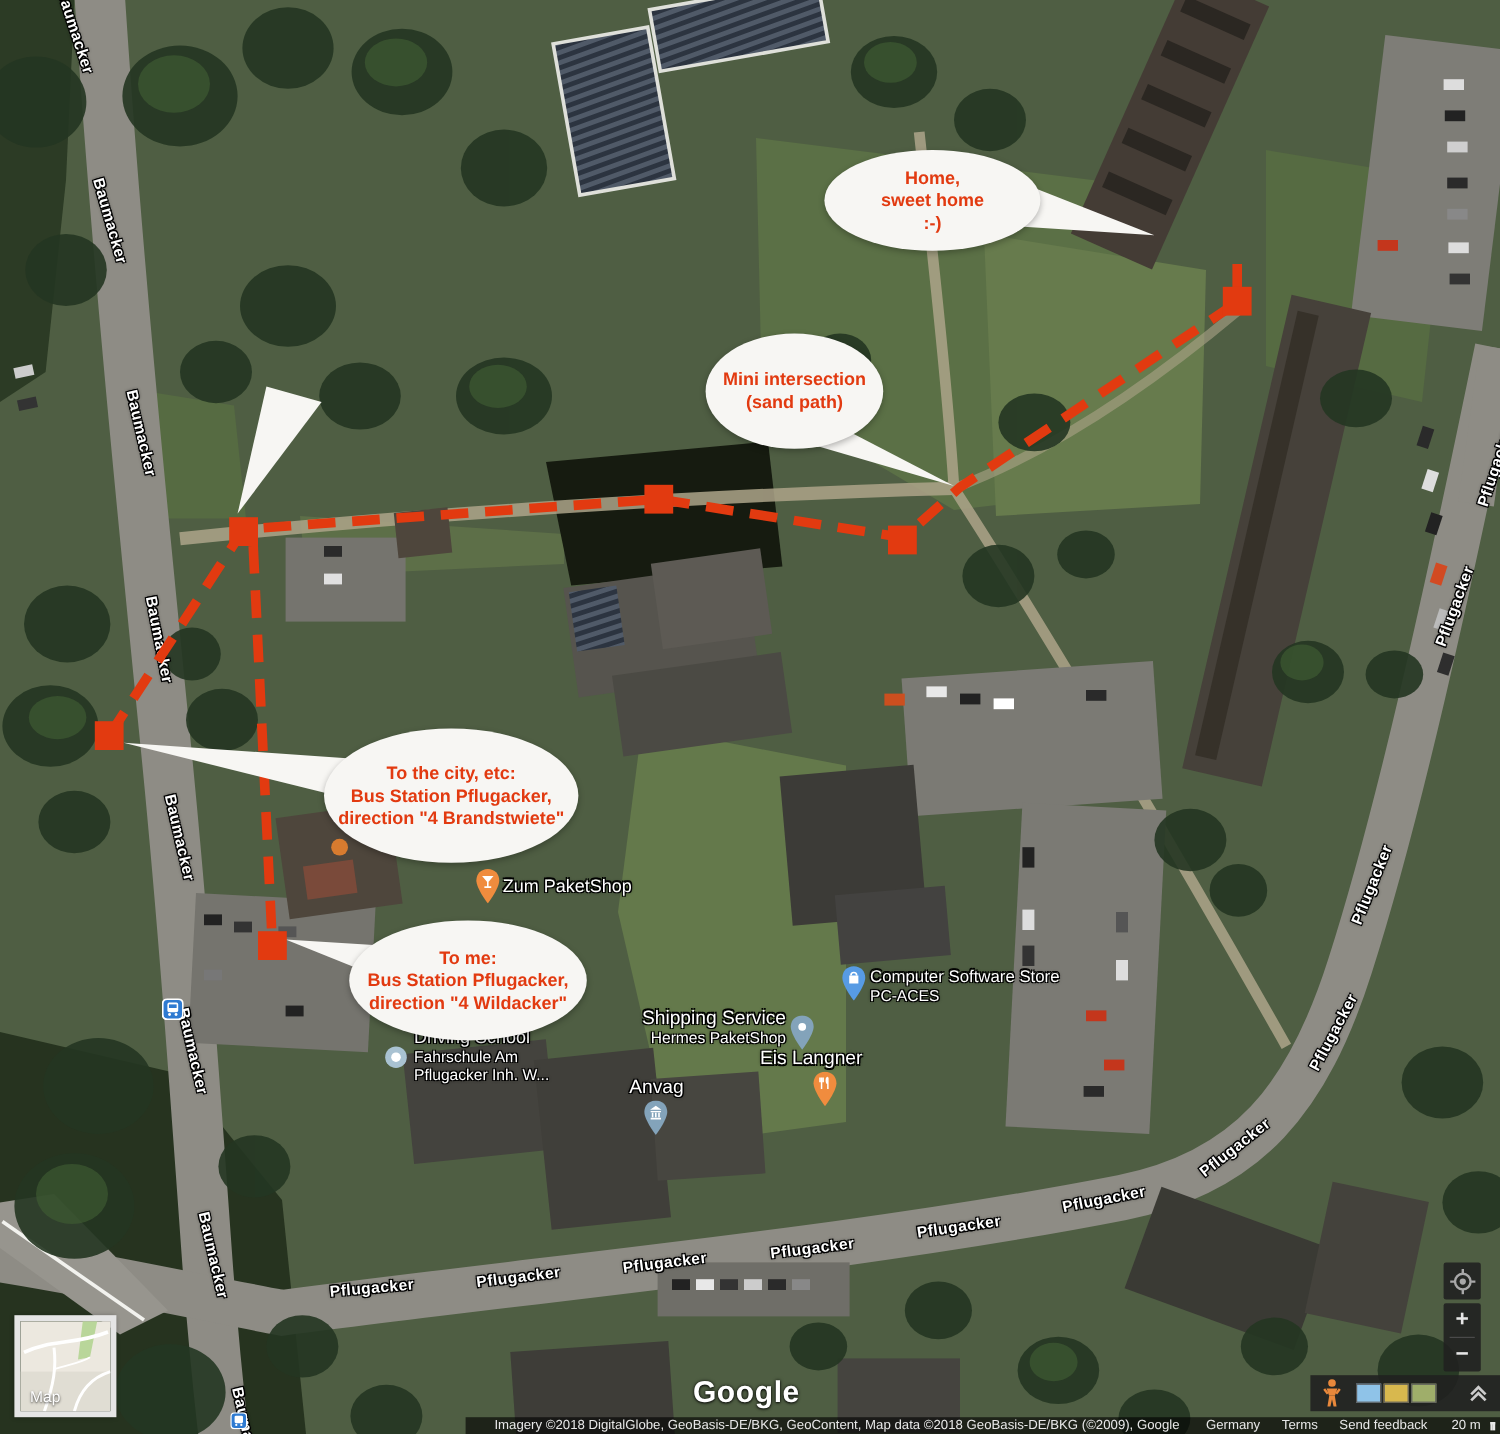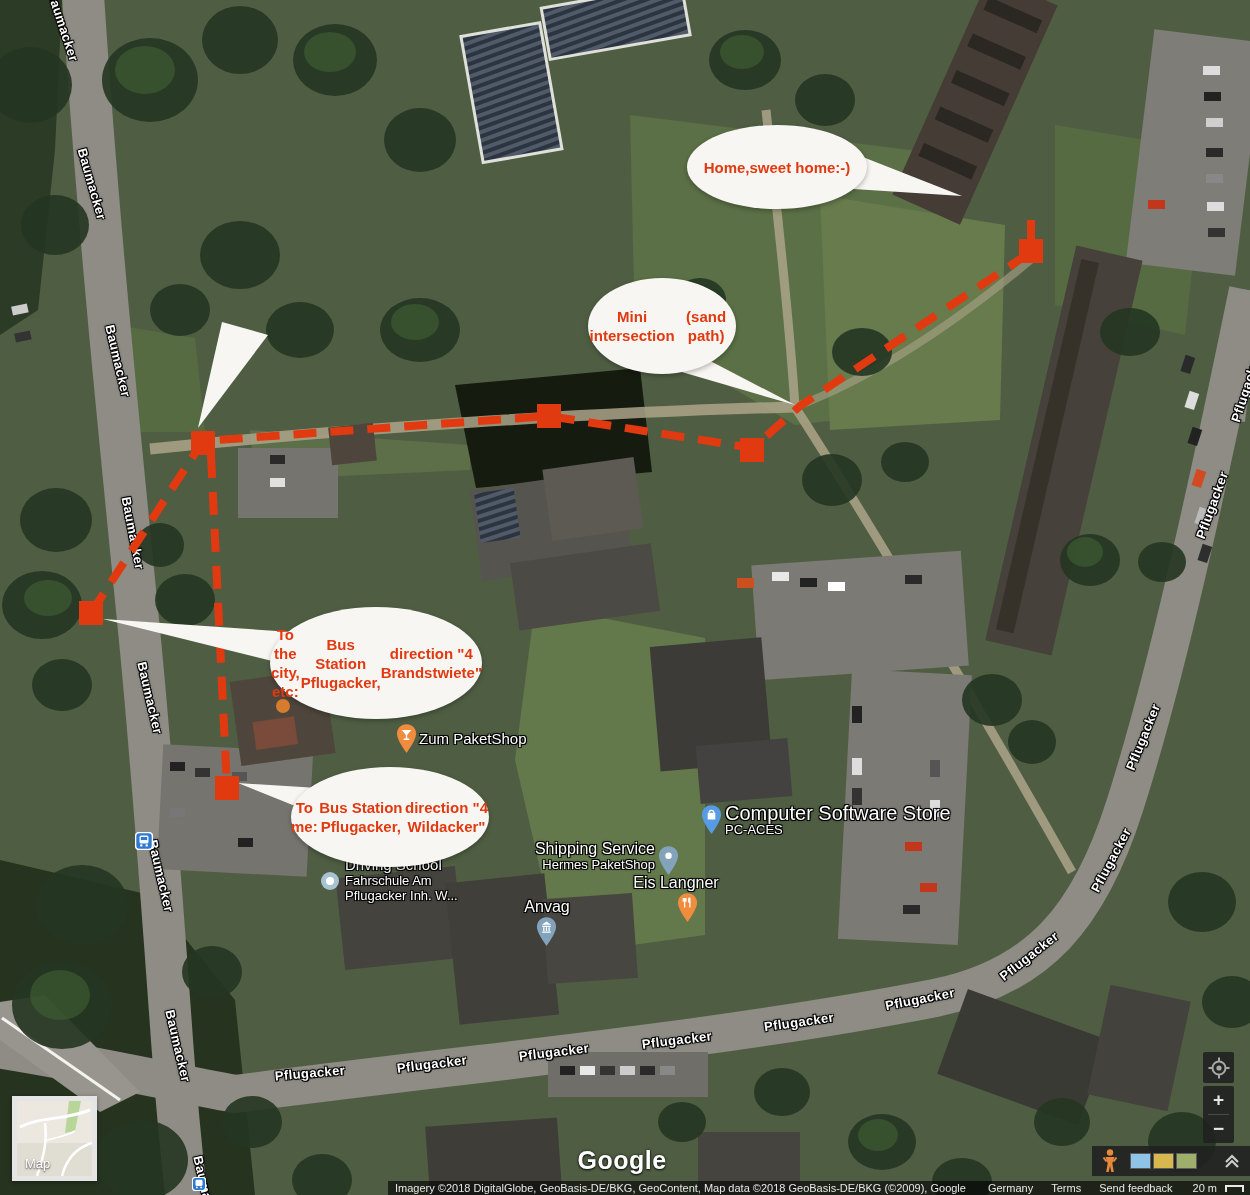--- a/index.html
+++ b/index.html
@@ -22,21 +22,21 @@
   .poi{position:absolute;color:var(--poi-text);
        text-shadow:-1px -1px 0 #000,1px -1px 0 #000,-1px 1px 0 #000,1px 1px 0 #000,0 0 3px #000;}
   .poi .t{font-size:15px;font-weight:500;line-height:17px;}
   .poi .s{font-size:13px;line-height:15px;}
   .pin{position:absolute;}
   .overlay{position:absolute;left:0;top:0;pointer-events:none;}
   .dash{stroke:var(--accent-red);stroke-width:8;fill:none;stroke-dasharray:23 14;}
   .tail{fill:var(--bubble-bg);}
   .wp{fill:var(--accent-red);}
   .bubble{position:absolute;background:var(--bubble-bg);border-radius:50%;
-          display:flex;flex-direction:row;align-items:center;justify-content:center;
+          display:flex;flex-direction:column;align-items:center;justify-content:center;
           color:var(--accent-red);font-weight:bold;font-size:15px;line-height:19px;
           text-align:center;box-shadow:0 2px 5px rgba(0,0,0,.28);}
   .map-toggle{position:absolute;left:12px;top:1096px;width:75px;height:75px;
           border:5px solid #e5e5e5;box-shadow:0 1px 4px rgba(0,0,0,.4);cursor:pointer;}
   .map-toggle .cap{position:absolute;left:8px;bottom:5px;color:#fff;font-size:13px;
           text-shadow:0 1px 2px rgba(0,0,0,.8);}
   .ctl{position:absolute;background:var(--panel-dark);border-radius:2px;
        display:flex;align-items:center;justify-content:center;cursor:pointer;}
   .zoombox{position:absolute;left:1203px;top:1086px;width:31px;height:57px;
        background:var(--panel-dark);border-radius:2px;display:flex;flex-direction:column;}
@@ -263,21 +263,21 @@
   <div class="poi" style="left:419px;top:730px">
     <div class="t">Zum PaketShop</div>
   </div>
 
   <svg class="pin" style="left:701px;top:805px" width="21" height="29" viewBox="0 0 22 30">
     <path d="M11 0C5 0 1 4.5 1 10c0 7 10 20 10 20s10-13 10-20C21 4.5 17 0 11 0z" style="fill:var(--pin-blue)"></path>
     <path d="M7 8 h8 v7 h-8 Z" fill="#fff"></path>
       <path d="M8.5 8 a2.5 2.5 0 0 1 5 0" stroke="#fff" stroke-width="1.4" fill="none"></path>
   </svg>
   <div class="poi" style="left:725px;top:805px">
-    <div class="t" style="font-size:20px">Computer Software Store</div>
+    <div class="t" style="font-size:14px">Computer Software Store</div>
     <div class="s">PC-ACES</div>
   </div>
 
   <div class="poi" style="left:505px;top:840px;width:150px;text-align:right">
     <div class="t" style="font-size:16px">Shipping Service</div>
     <div class="s">Hermes PaketShop</div>
   </div>
   <svg class="pin" style="left:658px;top:846px" width="21" height="29" viewBox="0 0 22 30">
     <path d="M11 0C5 0 1 4.5 1 10c0 7 10 20 10 20s10-13 10-20C21 4.5 17 0 11 0z" style="fill:var(--pin-slate)"></path>
     <circle cx="11" cy="10" r="3.4" fill="#fff"></circle>
@@ -398,21 +398,21 @@
     <div class="thumb" style="background:#9fae6a"></div>
     <svg style="margin-left:auto;margin-right:10px" width="16" height="16" viewBox="0 0 16 16">
       <path d="M2,9 L8,3 L14,9" stroke="#cccccc" stroke-width="2.2" fill="none"></path>
       <path d="M2,14 L8,8 L14,14" stroke="#cccccc" stroke-width="2.2" fill="none"></path>
     </svg>
   </div>
 
   <div class="glogo">Google</div>
 
   <div class="attrib">
-    <span style="margin-left:7px">Imagery ©2018 DigitalGlobe, GeoBasis-DE/BKG, GeoContent, Map data ©2018 GeoBasis-DE/BKG (©2009), Google</span>
+    <span style="margin-left:24px">Imagery ©2018 DigitalGlobe, GeoBasis-DE/BKG, GeoContent, Map data ©2018 GeoBasis-DE/BKG (©2009), Google</span>
     <span class="lnk" style="margin-left:22px">Germany</span>
     <span class="lnk" style="margin-left:18px">Terms</span>
     <span class="lnk" style="margin-left:18px">Send feedback</span>
     <span style="margin-left:20px">20 m</span>
     <div class="scalebar"></div>
   </div>
 
 </div>
 
 </body></html>

